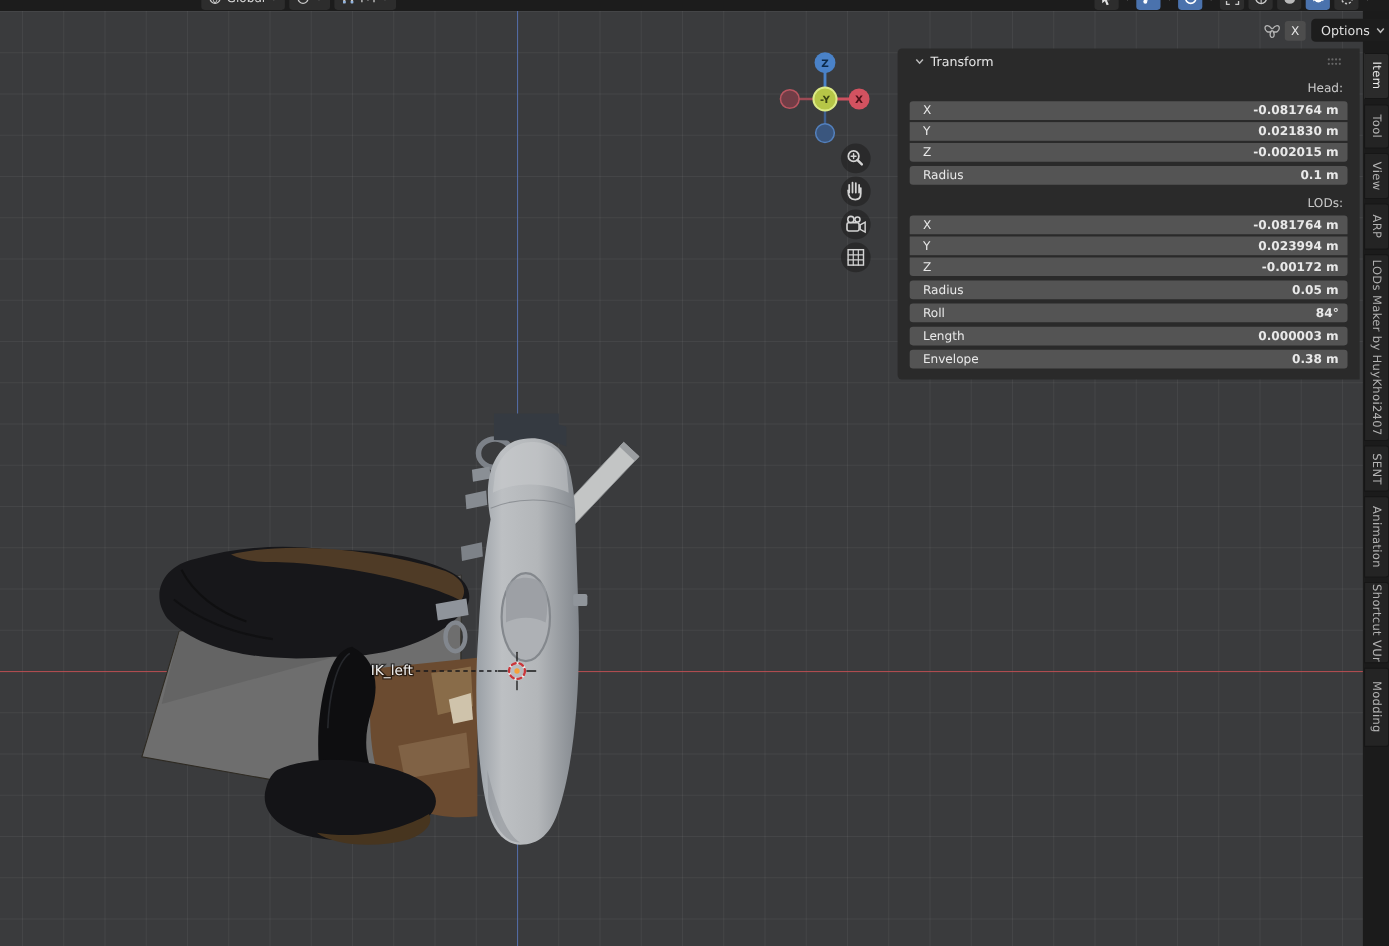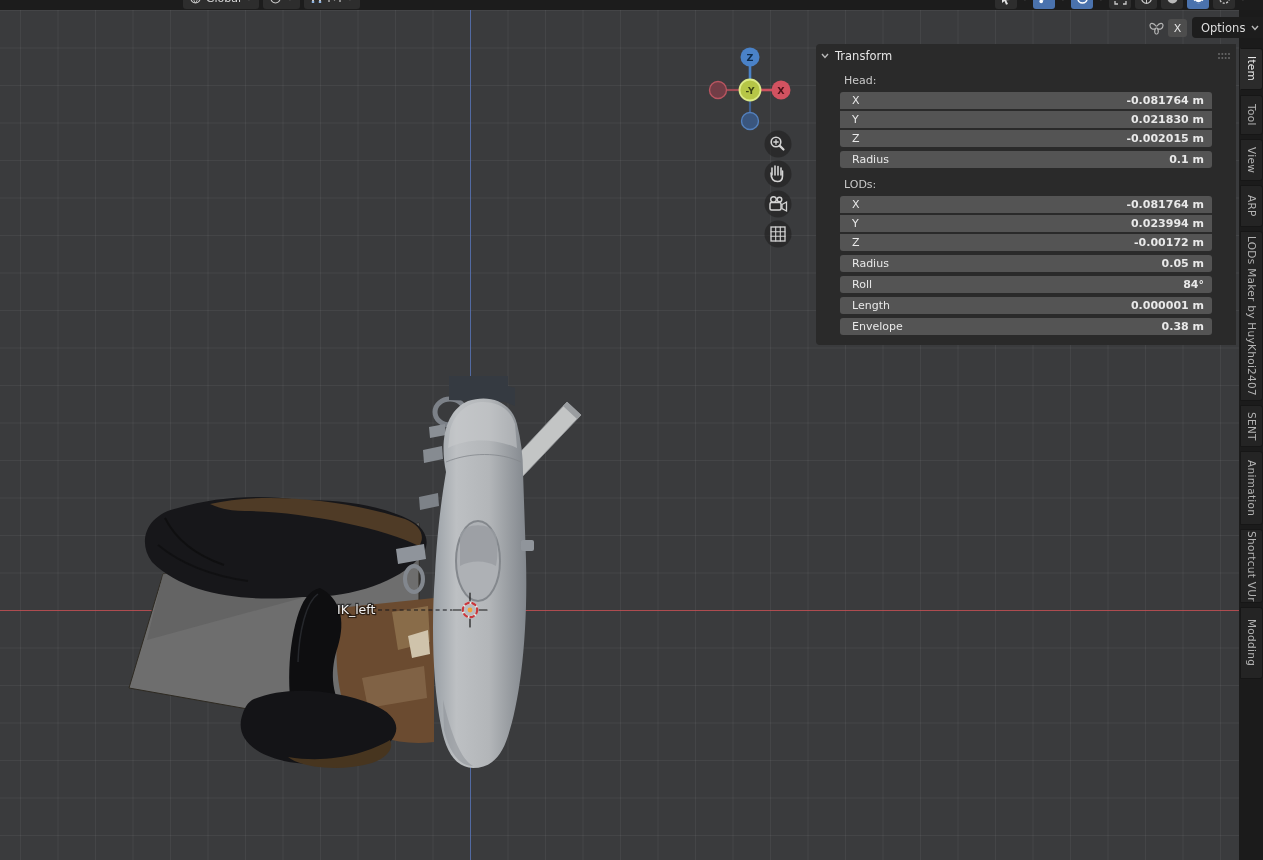--- a/index.html
+++ b/index.html
@@ -36,24 +36,24 @@
     display:flex;align-items:center;justify-content:center;z-index:7;}
   .x-btn{position:absolute;left:1168px;top:19px;width:19px;height:18px;background:#4d4d4d;
     border-radius:3px;color:#e6e6e6;font-size:11px;display:flex;align-items:center;
     justify-content:center;z-index:7;}
   .options-btn{position:absolute;left:1192px;top:17px;height:21px;background:#1d1d1d;
     border-radius:4px;color:#dedede;font-size:11.5px;display:flex;align-items:center;
     gap:6px;padding:0 9px;z-index:7;}
   
   .npanel{position:absolute;left:816px;top:44px;width:420px;background:rgba(41,41,41,0.97);
     border-radius:4px 0 0 4px;z-index:5;padding-bottom:6px;}
-  .phead{height:24px;display:flex;align-items:center;padding:0 5px;color:#e4e4e4;
+  .phead{height:24px;display:flex;align-items:center;padding:0 16px;color:#e4e4e4;
     font-size:11.5px;gap:6px;}
   .phead .dots{margin-left:auto;opacity:.55;}
-  .pbody{padding:0 24px;}
+  .pbody{padding:0 11px;text-align:right;}
   .seclabel{color:#c9c9c9;font-size:11px;padding:6px 4px 5px 4px;}
   .prow{height:17px;background:#545454;display:flex;align-items:center;
     padding:0 8px 0 12px;color:#e9e9e9;font-size:11px;margin-bottom:2px;}
   .prow .val{margin-left:auto;font-weight:bold;}
   .r-top{border-radius:3px 3px 0 0;}
   .r-mid{border-radius:0;}
   .r-bot{border-radius:0 0 3px 3px;}
   .r-single{border-radius:3px;margin-top:4px;margin-bottom:4px;}
   
   .tabstrip{position:absolute;left:1239px;top:10px;width:24px;height:850px;
@@ -357,21 +357,21 @@
       <div class="prow r-single">
           <span>Radius</span>
           <span class="val">0.05 m</span>
         </div>
       <div class="prow r-single">
           <span>Roll</span>
           <span class="val">84°</span>
         </div>
       <div class="prow r-single">
           <span>Length</span>
-          <span class="val">0.000001 m</span>
+          <span class="val">0.000003 m</span>
         </div>
       <div class="prow r-single">
           <span>Envelope</span>
           <span class="val">0.38 m</span>
         </div>
     </div>
   </div>
 
   <div class="tabstrip">
     <div class="vtab active" style="top:38px;height:40px;">Item</div>

